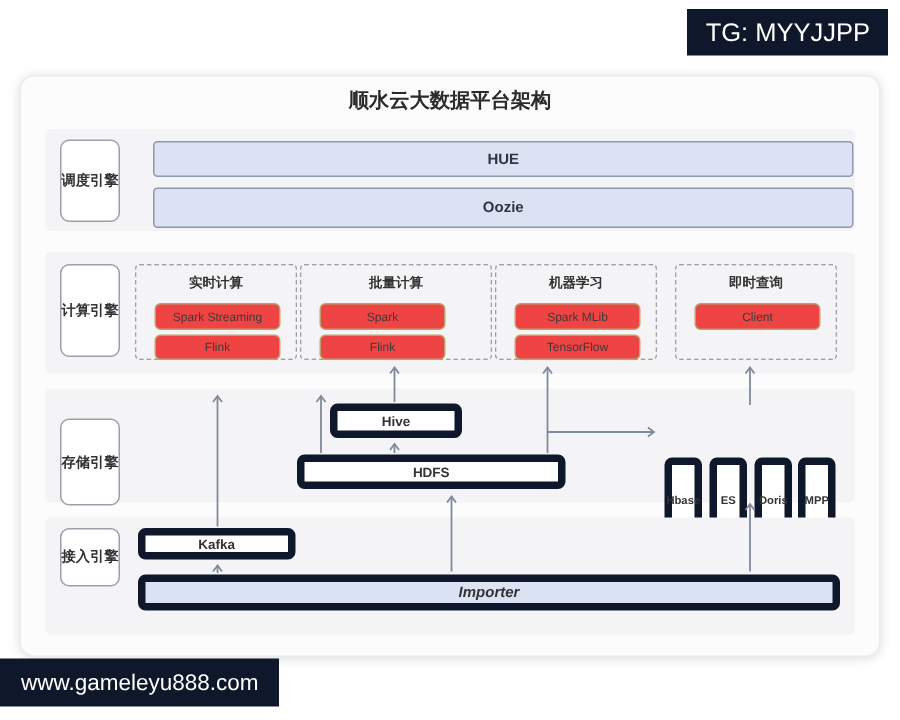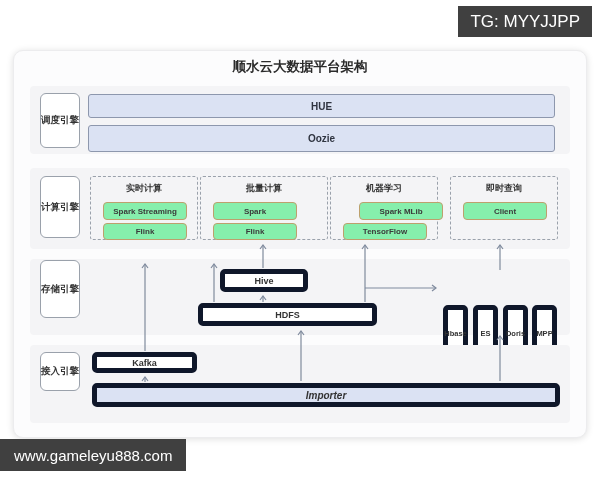--- a/index.html
+++ b/index.html
@@ -8,37 +8,37 @@
   .abs{position:absolute;box-sizing:border-box;}
 
   .card{left:13px;top:50px;width:574px;height:388px;background:#fcfcfd;border:1px solid #ececee;
         border-radius:10px;box-shadow:0 1px 7px rgba(0,0,0,.13);}
   .title{left:13px;top:58px;width:574px;text-align:center;font-size:13.5px;font-weight:bold;color:#2b2b2b;}
 
   .band{background:#f4f4f6;border-radius:4px;left:30px;width:540px;}
   .label-box{left:40px;width:40px;background:#ffffff;border:1px solid #9aa1ab;border-radius:6px;
              display:flex;align-items:center;justify-content:center;font-size:9.5px;font-weight:bold;color:#333;}
 
-  .bluebar{left:88px;width:467px;background:#dbe2f3;border:1px solid #8d97ad;border-radius:3px;
+  .bluebar{left:102px;width:467px;background:#dbe2f3;border:1px solid #8d97ad;border-radius:3px;
            display:flex;align-items:center;justify-content:center;font-size:10px;font-weight:bold;color:#2f3440;}
 
   .group{border:1.2px dashed #9aa1ab;border-radius:3px;top:176px;height:64px;}
   .group-title{position:absolute;left:0;top:5px;width:100%;text-align:center;font-size:9px;font-weight:bold;color:#333;}
-  .yellow{position:absolute;left:12px;width:82px;background:#86efac;border:1px solid #bda06d;border-radius:4px;
-          display:flex;align-items:center;justify-content:center;font-size:8px;font-weight:bold;color:#3a3a3a;}
+  .yellow{position:absolute;left:12px;width:82px;background:#ef4444;border:1px solid #bda06d;border-radius:4px;
+          display:flex;align-items:center;justify-content:center;font-size:8px;font-weight:normal;color:#3a3a3a;}
 
   .wbox{background:#ffffff;border:5px solid #0f172a;border-radius:5px;
         display:flex;align-items:center;justify-content:center;font-size:9px;font-weight:bold;color:#333;}
   .vbox{top:267px;width:25px;height:56px;font-size:7.5px;margin-top:38px;}
 
   .blue-wide{background:#dbe2f3;}
 
   svg.arrows{position:absolute;left:0;top:0;pointer-events:none;}
 
-  .wm{background:#404040;color:#ffffff;display:flex;align-items:center;}
+  .wm{background:#0f172a;color:#ffffff;display:flex;align-items:center;}
   .wm-top{right:8px;top:6px;height:31px;padding:0 12px;font-size:17px;}
   .wm-bottom{left:0;top:439px;height:32px;padding:0 14px;font-size:15px;}
 </style>
 </head>
 <body>
 
 <div id="page">
 
   <div class="abs card"></div>
   <div class="abs title">顺水云大数据平台架构</div>
@@ -58,31 +58,31 @@
   </div>
 
   <div class="abs group" style="left:200px;width:128px;">
     <div class="group-title">批量计算</div>
     <div class="yellow" style="top:25px;height:16px;">Spark</div>
     <div class="yellow" style="top:46px;height:15px;">Flink</div>
   </div>
 
   <div class="abs group" style="left:330px;width:108px;">
     <div class="group-title">机器学习</div>
-    <div class="yellow" style="top:25px;height:16px;margin-left:16px;">Spark MLib</div>
+    <div class="yellow" style="top:25px;height:16px;">Spark MLib</div>
     <div class="yellow" style="top:46px;height:15px;">TensorFlow</div>
   </div>
 
   <div class="abs group" style="left:450px;width:108px;">
     <div class="group-title">即时查询</div>
     <div class="yellow" style="top:25px;height:16px;">Client</div>
   </div>
 
   <div class="abs band" style="top:259px;height:76px;"></div>
-  <div class="abs label-box" style="top:260px;height:58px;">存储引擎</div>
+  <div class="abs label-box" style="top:279px;height:58px;">存储引擎</div>
   <div class="abs wbox" style="left:220px;top:269px;width:88px;height:23px;">Hive</div>
   <div class="abs wbox" style="left:198px;top:303px;width:179px;height:23px;">HDFS</div>
   <div class="abs wbox vbox" style="left:443px;">Hbase</div>
   <div class="abs wbox vbox" style="left:473px;">ES</div>
   <div class="abs wbox vbox" style="left:503px;">Doris</div>
   <div class="abs wbox vbox" style="left:532px;">MPP</div>
 
   <div class="abs band" style="top:345px;height:78px;"></div>
   <div class="abs label-box" style="top:352px;height:39px;">接入引擎</div>
   <div class="abs wbox" style="left:92px;top:352px;width:105px;height:21px;">Kafka</div>

